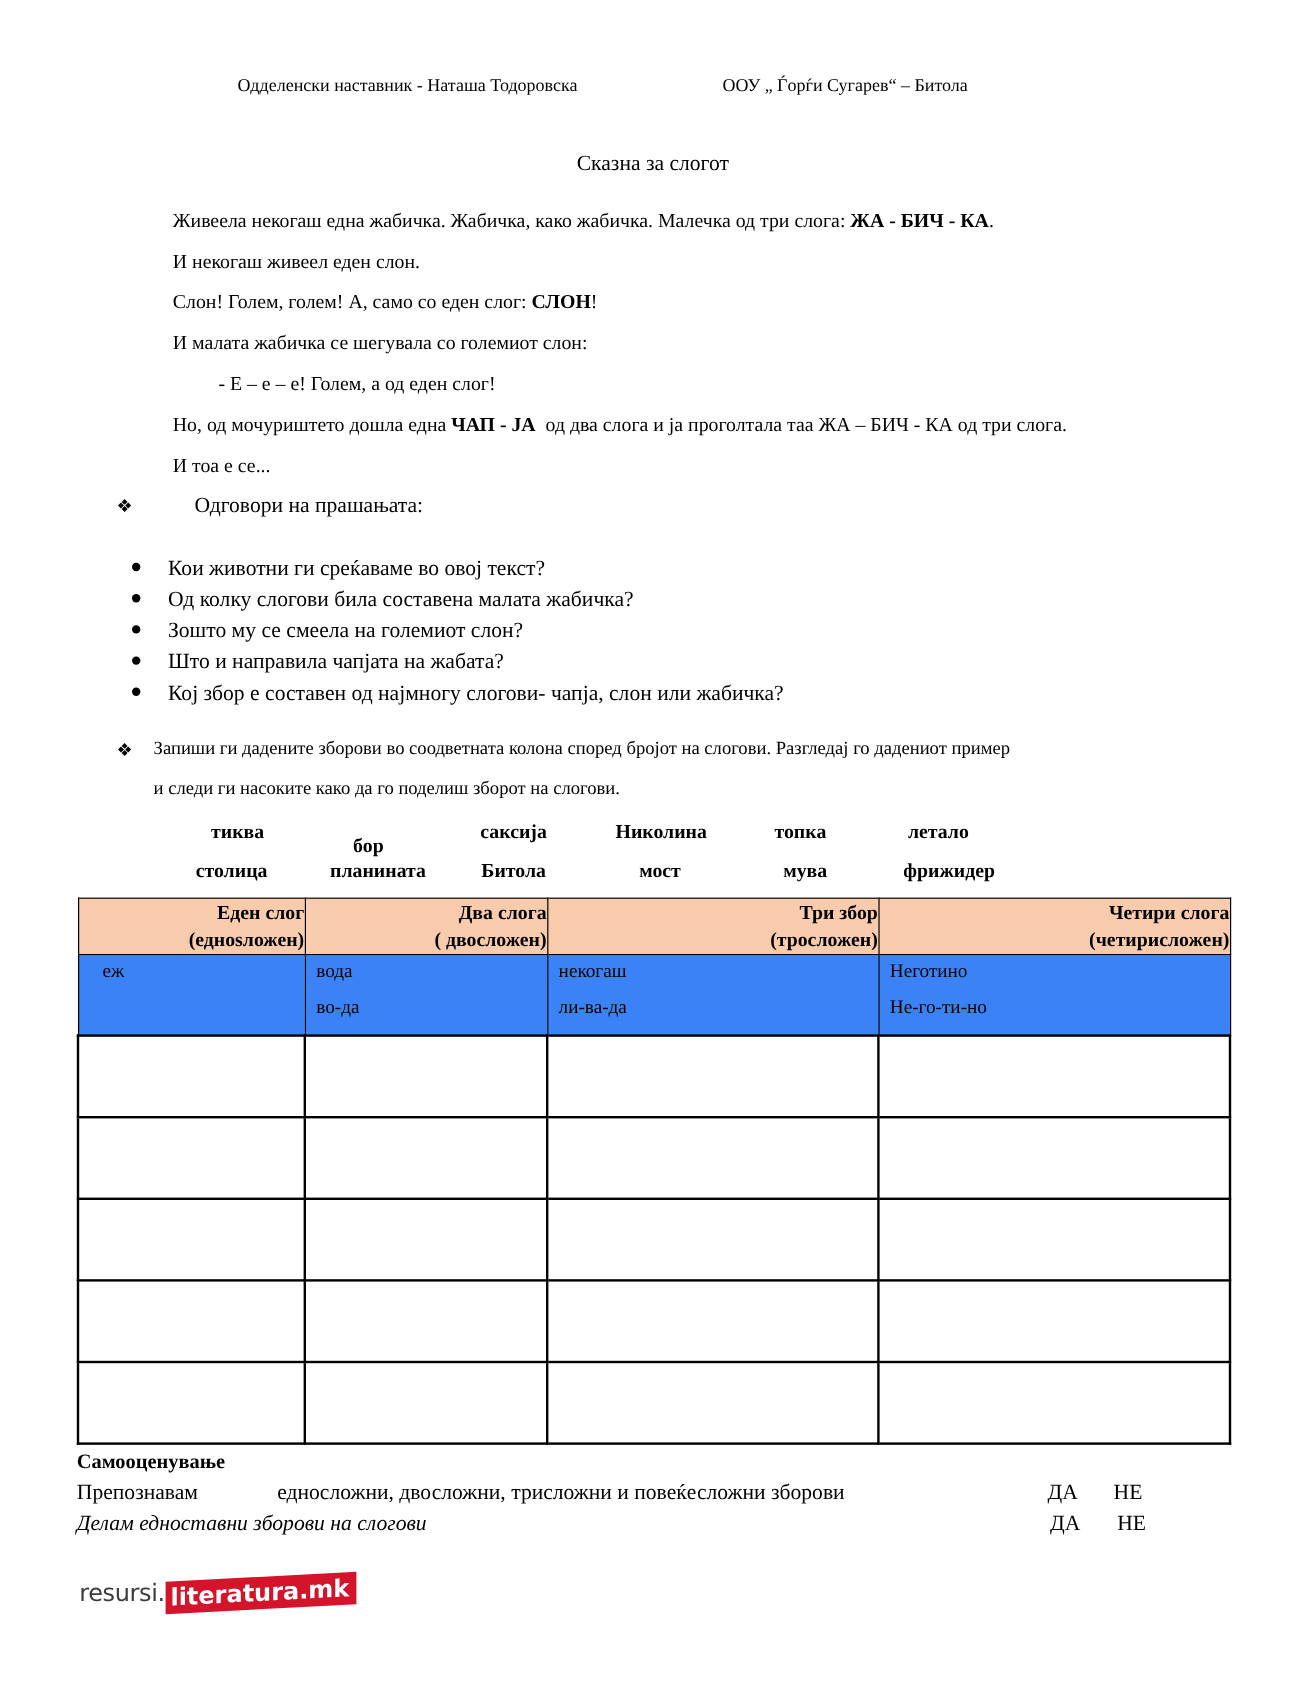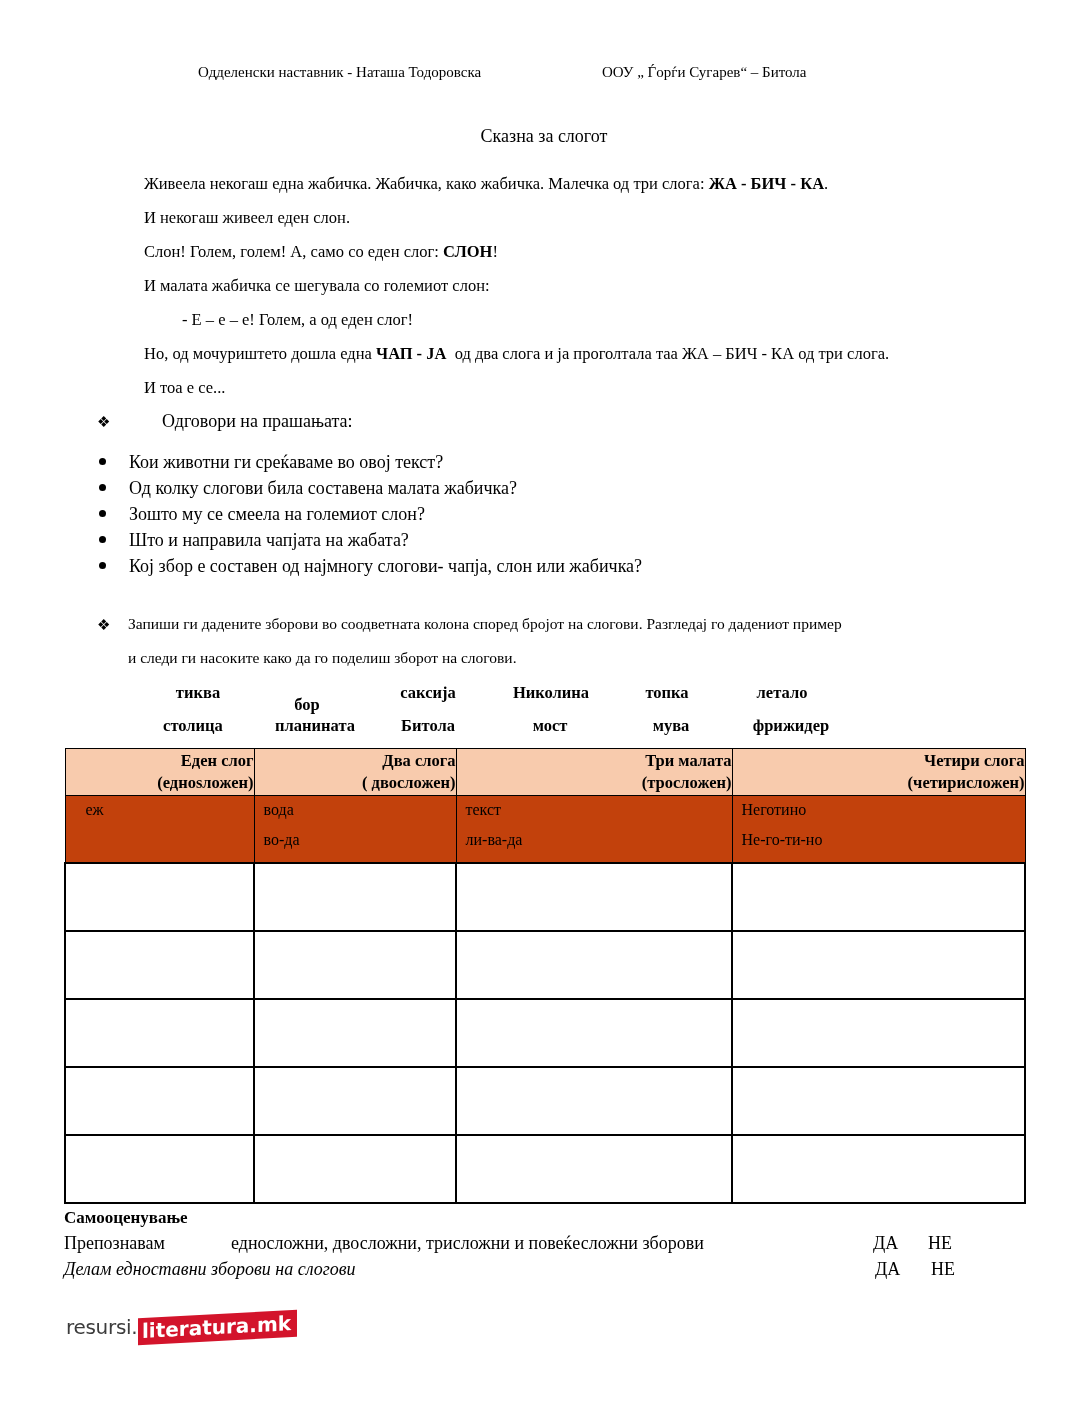--- a/index.html
+++ b/index.html
@@ -5,29 +5,29 @@
   html, body { margin: 0; padding: 0; background: #ffffff; }
   body { width: 1088px; height: 1408px; position: relative; overflow: hidden;
          font-family: "Liberation Serif", "DejaVu Serif", serif; color: #000; }
   .abs { position: absolute; white-space: nowrap; }
   .hdr { top: 64px; font-size: 15px; }
   .title { top: 126px; left: 0; width: 1088px; text-align: center; font-size: 18px; }
   .story { left: 144px; font-size: 16.5px; }
   .story b { font-weight: bold; }
   .diamond { font-size: 15px; left: 97px; }
   .task { left: 128px; font-size: 16.5px; margin-left: 34px; }
-  .qlist { position: absolute; left: 96px; top: 448px; margin: 1px; padding: 0; list-style: none; }
+  .qlist { position: absolute; left: 96px; top: 448px; margin: 12px; padding: 0; list-style: none; }
   .qlist li { height: 26px; font-size: 18px; line-height: 26px; position: relative; padding-left: 32px; }
   .qlist li .dot { position: absolute; left: 2px; top: 9px; width: 7px; height: 7px; border-radius: 50%; background: #000; }
   .task2 { left: 128px; font-size: 15.5px; }
   .word { font-weight: bold; font-size: 16.5px; text-align: center; width: 110px; }
   table.grid { position: absolute; left: 64px; top: 748px; width: 960px; border-collapse: collapse; table-layout: fixed; }
   table.grid td, table.grid th { border: 1.5px solid #000; padding: 0; vertical-align: top; }
   table.grid th { background: #f8cbad; height: 46px; font-weight: bold; font-size: 16.5px; line-height: 22px; text-align: right; vertical-align: middle; }
-  table.grid tr.ex td { background: #c2410c; height: 66px; font-size: 16px; }
+  table.grid tr.ex td { background: #3b82f6; height: 66px; font-size: 16px; }
   table.grid tr.ex td .l1 { display: block; padding: 2px 0 0 9px; height: 30px; line-height: 24px; }
   table.grid tr.ex td .l2 { display: block; padding: 0 0 0 9px; line-height: 24px; }
   table.grid tr.ex td.first .l1 { padding-left: 20px; }
   table.grid tr.empty td { height: 66px; border-width: 2px; }
   .self-title { left: 64px; top: 1208px; font-weight: bold; font-size: 17px; }
   .self-row { left: 64px; font-size: 18px; }
   .yn { font-size: 18px; }
   .logo { left: 66px; top: 1312px; height: 30px; display: flex; align-items: center; font-family: "DejaVu Sans", sans-serif; }
   .logo .res { color: #3c3c3c; font-size: 20px; font-weight: normal; letter-spacing: -0.3px; }
   .logo .lit { background: #d3142b; color: #fff; font-size: 20px; font-weight: bold; padding: 0 6px 0 4px; margin-left: 1px;
@@ -88,34 +88,34 @@
   <colgroup>
     <col style="width:189px">
       <col style="width:202px">
       <col style="width:276px">
       <col style="width:293px">
   </colgroup>
   <tbody>
       <tr>
     <th><span>Еден слог</span><br><span>(еднosложен)</span></th>
     <th><span>Два слога</span><br><span>( двосложен)</span></th>
-    <th><span>Три малата</span><br><span>(тросложен)</span></th>
+    <th><span>Три збор</span><br><span>(тросложен)</span></th>
     <th><span>Четири слога</span><br><span>(четирисложен)</span></th>
   </tr>
   <tr class="ex">
     <td class="first">
           <span class="l1">еж</span>
           <span class="l2"></span>
         </td>
     <td>
           <span class="l1">вода</span>
           <span class="l2">во-да</span>
         </td>
     <td>
-          <span class="l1">текст</span>
+          <span class="l1">некогаш</span>
           <span class="l2">ли-ва-да</span>
         </td>
     <td>
           <span class="l1">Неготино</span>
           <span class="l2">Не-го-ти-но</span>
         </td>
   </tr>
   <tr class="empty">
     <td></td>
         <td></td>

